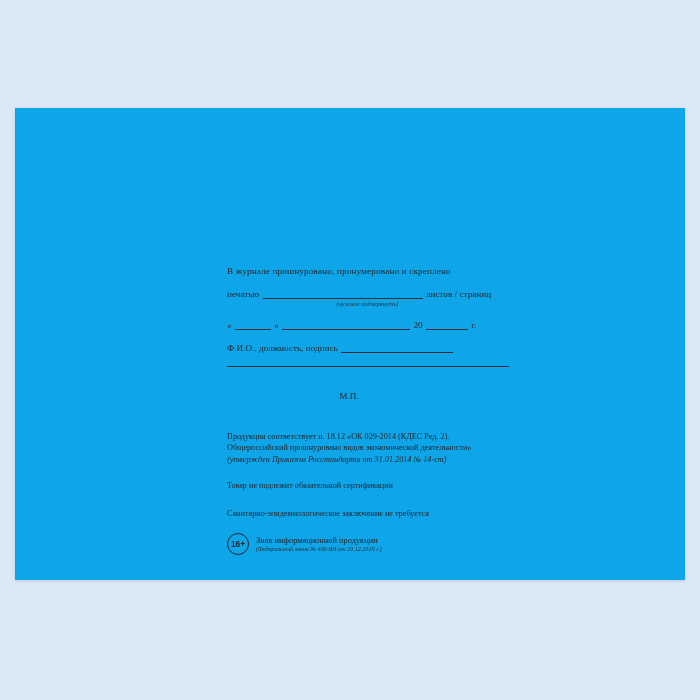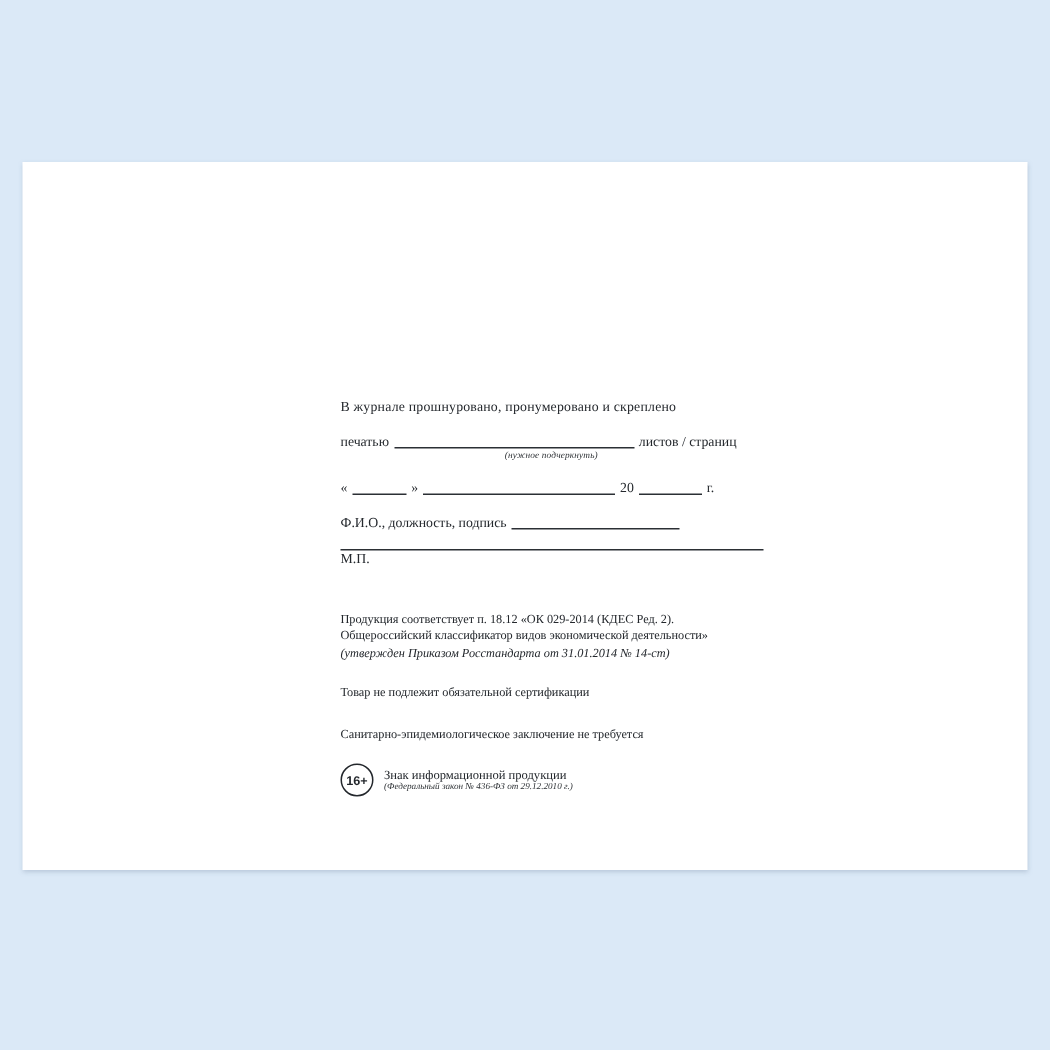--- a/index.html
+++ b/index.html
@@ -17,21 +17,21 @@
     position: relative;
     width: 700px;
     height: 700px;
   }
   .sheet {
     position: absolute;
     left: 15px;
     top: 108px;
     width: 670px;
     height: 472px;
-    background: #ffffff;
+    background: #0ea5e9;
     box-shadow: 0 1px 3px rgba(120,140,165,0.35);
   }
   .content {
     position: absolute;
     left: 212px;
     top: 158px;
     width: 330px;
   }
   
   .line-1 {
@@ -67,24 +67,24 @@
     margin-left: 48px;
     margin-top: 1px;
   }
   .long-rule {
     margin-top: 12px;
     border-bottom: 1px solid #2b2f34;
     width: 282px;
     height: 1px;
   }
   .mp {
-    margin-top: 0;
+    margin-top: 24px;
     font-size: 9.2px;
     color: #24282d;
-    text-align: left;
+    text-align: center;
     width: 244px;
   }
   
   .para {
     margin-top: 12px;
     font-size: 8.2px;
     line-height: 11.4px;
     color: #23272c;
   }
   .para.first { margin-top: 30px; }
@@ -155,21 +155,21 @@
         <span>Ф.И.О., должность, подпись</span>
         <span class="fill" style="width:112px"></span>
       </div>
 
       <div class="long-rule"></div>
 
       <div class="mp">М.П.</div>
 
       <div class="para first">
         <div>Продукция соответствует п. 18.12 «ОК 029-2014 (КДЕС Ред. 2).</div>
-        <div>Общероссийский классификатор видов экономической деятельности»</div>
+        <div>Общероссийский прошнуровано видов экономической деятельности»</div>
         <div class="ital">(утвержден Приказом Росстандарта от 31.01.2014 № 14-ст)</div>
       </div>
 
       <div class="para gap-15">Товар не подлежит обязательной сертификации</div>
 
       <div class="para gap-16">Санитарно-эпидемиологическое заключение не требуется</div>
 
 
       <div class="agerow">
         <div class="agemark">16+</div>

